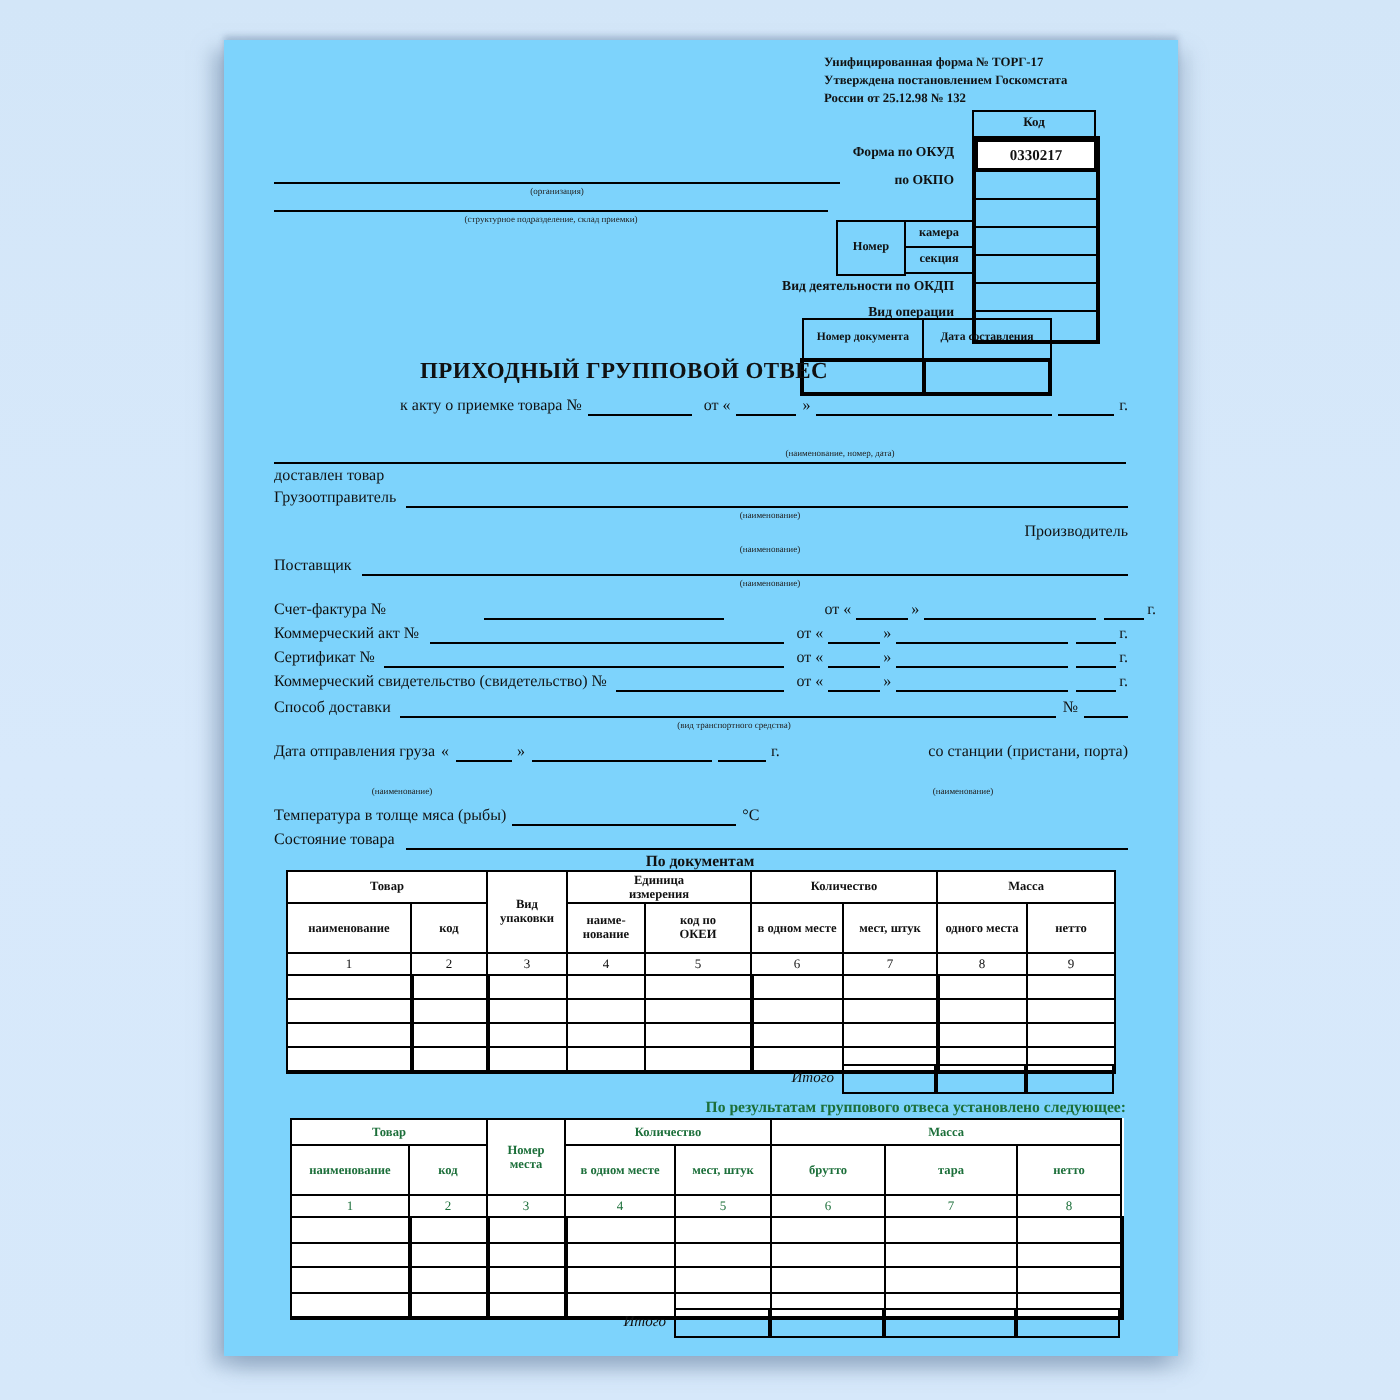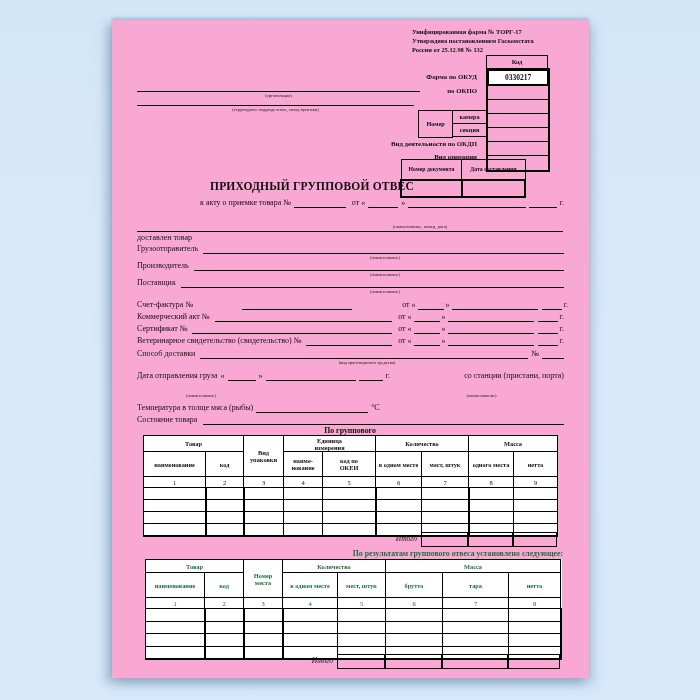--- a/index.html
+++ b/index.html
@@ -2,21 +2,21 @@
 <html><head>
 <meta charset="utf-8">
 <style>
   html,body{margin:0;padding:0;}
   body{
     width:700px;height:700px;position:relative;overflow:hidden;
     background:linear-gradient(to bottom,#d3e6f8 0%,#d8e9fb 55%,#d6e8fa 100%);
     font-family:"Liberation Serif","DejaVu Serif",serif;color:#111;
   }
   .sheet{
-    position:absolute;left:112px;top:20px;width:477px;height:658px;background:#f9a8d4;
+    position:absolute;left:112px;top:20px;width:477px;height:658px;background:#7dd3fc;
     box-shadow:-6px 5px 9px rgba(120,145,175,.55),5px 6px 9px rgba(120,145,175,.35),0 -2px 3px rgba(120,145,175,.45);
   }
   .abs{position:absolute;}
   .approval{position:absolute;left:300px;top:7px;width:160px;font-size:6.4px;font-weight:bold;line-height:9px;}
   
   .kodhdr{position:absolute;left:374px;top:35px;width:60px;height:12px;border:1px solid #000;
     font-size:6.5px;font-weight:bold;text-align:center;line-height:12px;}
   .codecol{position:absolute;left:374px;top:48px;width:60px;border:2px solid #000;}
   .codecell{height:13.2px;border-bottom:1px solid #000;font-size:7.5px;text-align:center;line-height:13px;}
   .codecell:last-child{border-bottom:none;}
@@ -130,33 +130,33 @@
 
   <div class="hline" style="left:25px;right:26px;top:211px;"></div>
   <div class="abs" style="left:25px;top:213px;font-size:8px;">доставлен товар</div>
 
   <div class="frow" style="left:25px;right:25px;top:224px;">
     <span class="lbl">Грузоотправитель</span>
     <span class="ul grow" style="margin-left:5px;"></span>
   </div>
   <div class="cap" style="left:95px;width:356px;top:235px;">(наименование)</div>
 
-  <div class="frow" style="left:25px;right:25px;top:241px;">
+  <div class="frow" style="left:25px;right:25px;top:241px;flex-direction:column;">
     <span class="lbl">Производитель</span>
     <span class="ul grow" style="margin-left:5px;"></span>
   </div>
   <div class="cap" style="left:95px;width:356px;top:252px;">(наименование)</div>
 
   <div class="frow" style="left:25px;right:25px;top:258px;">
     <span class="lbl">Поставщик</span>
     <span class="ul grow" style="margin-left:5px;"></span>
   </div>
   <div class="cap" style="left:95px;width:356px;top:269px;">(наименование)</div>
 
-  <div class="frow" style="left:25px;right:21px;top:280px;gap:44px;">
+  <div class="frow" style="left:25px;right:11px;top:280px;gap:44px;">
     <span class="lbl">Счет-фактура №</span>
     <span class="ul grow" style="margin-left:5px;"></span>
     <span class="docR">
       <span class="lbl">от «</span>
       <span class="ul" style="width:26px;"></span>
       <span class="lbl">»</span>
       <span class="ul" style="width:86px;"></span>
       <span class="ul" style="width:20px;"></span>
       <span class="lbl">г.</span>
     </span>
@@ -182,21 +182,21 @@
       <span class="lbl">от «</span>
       <span class="ul" style="width:26px;"></span>
       <span class="lbl">»</span>
       <span class="ul" style="width:86px;"></span>
       <span class="ul" style="width:20px;"></span>
       <span class="lbl">г.</span>
     </span>
   </div>
 
   <div class="frow" style="left:25px;right:25px;top:316px;">
-    <span class="lbl">Ветеринарное свидетельство (свидетельство) №</span>
+    <span class="lbl">Коммерческий свидетельство (свидетельство) №</span>
     <span class="ul grow" style="margin-left:5px;"></span>
     <span class="docR">
       <span class="lbl">от «</span>
       <span class="ul" style="width:26px;"></span>
       <span class="lbl">»</span>
       <span class="ul" style="width:86px;"></span>
       <span class="ul" style="width:20px;"></span>
       <span class="lbl">г.</span>
     </span>
   </div>
@@ -225,21 +225,21 @@
   <div class="frow" style="left:25px;right:25px;top:383px;">
     <span class="lbl">Температура в толще мяса (рыбы)</span>
     <span class="ul mx" style="width:112px;"></span>
     <span class="lbl">°С</span>
   </div>
   <div class="frow" style="left:25px;right:25px;top:395px;">
     <span class="lbl">Состояние товара</span>
     <span class="ul grow" style="margin-left:6px;"></span>
   </div>
 
-  <div class="sectitle" style="left:31px;width:414px;top:406px;">По группового</div>
+  <div class="sectitle" style="left:31px;width:414px;top:406px;">По документам</div>
   <table class="grid t1" style="left:31px;top:415px;width:414px;">
     <colgroup>
       <col style="width:62px">
         <col style="width:38px">
         <col style="width:40px">
         <col style="width:39px">
       <col style="width:53px">
         <col style="width:46px">
         <col style="width:47px">
         <col style="width:45px">

